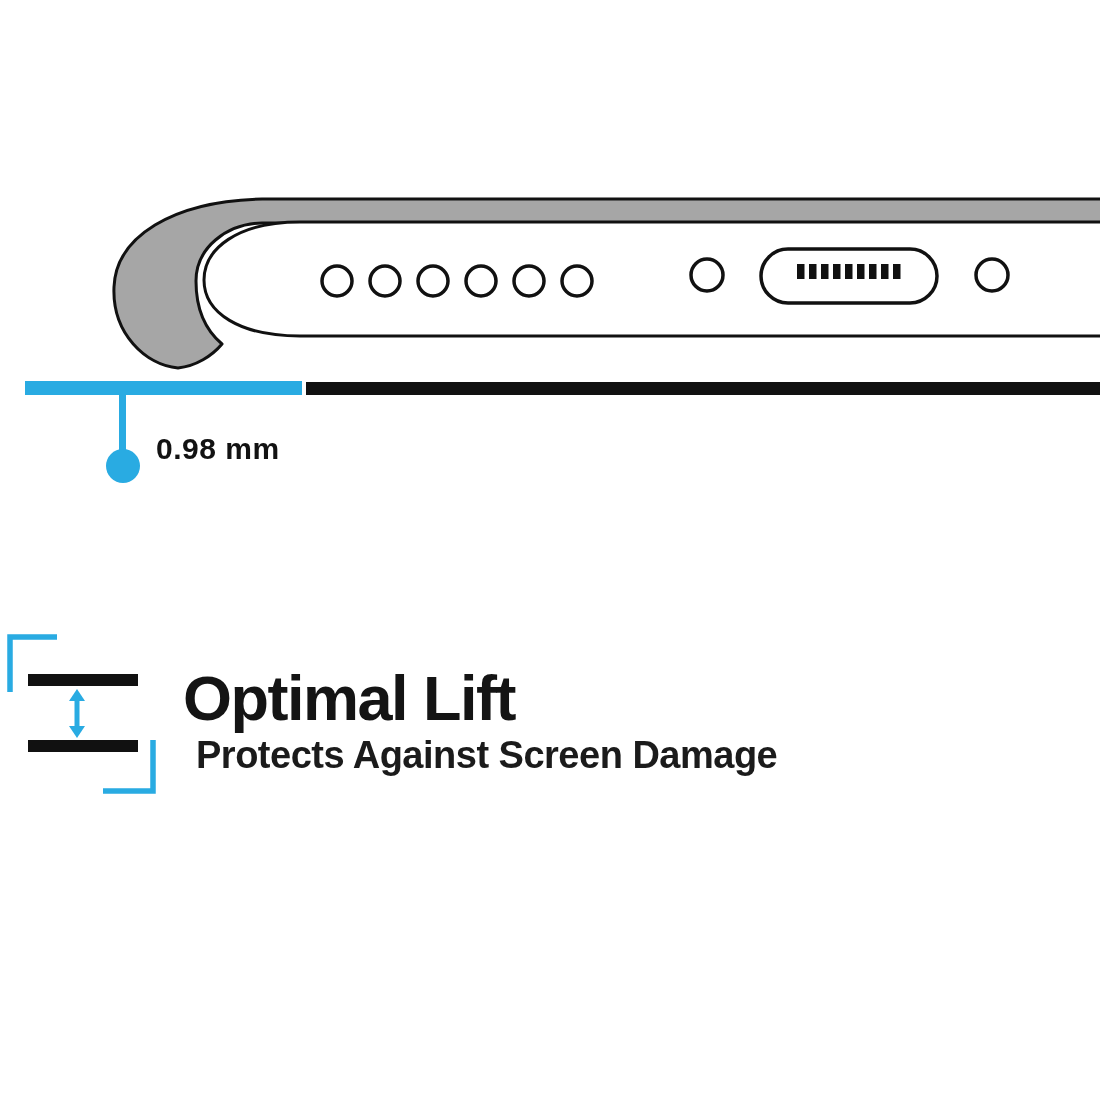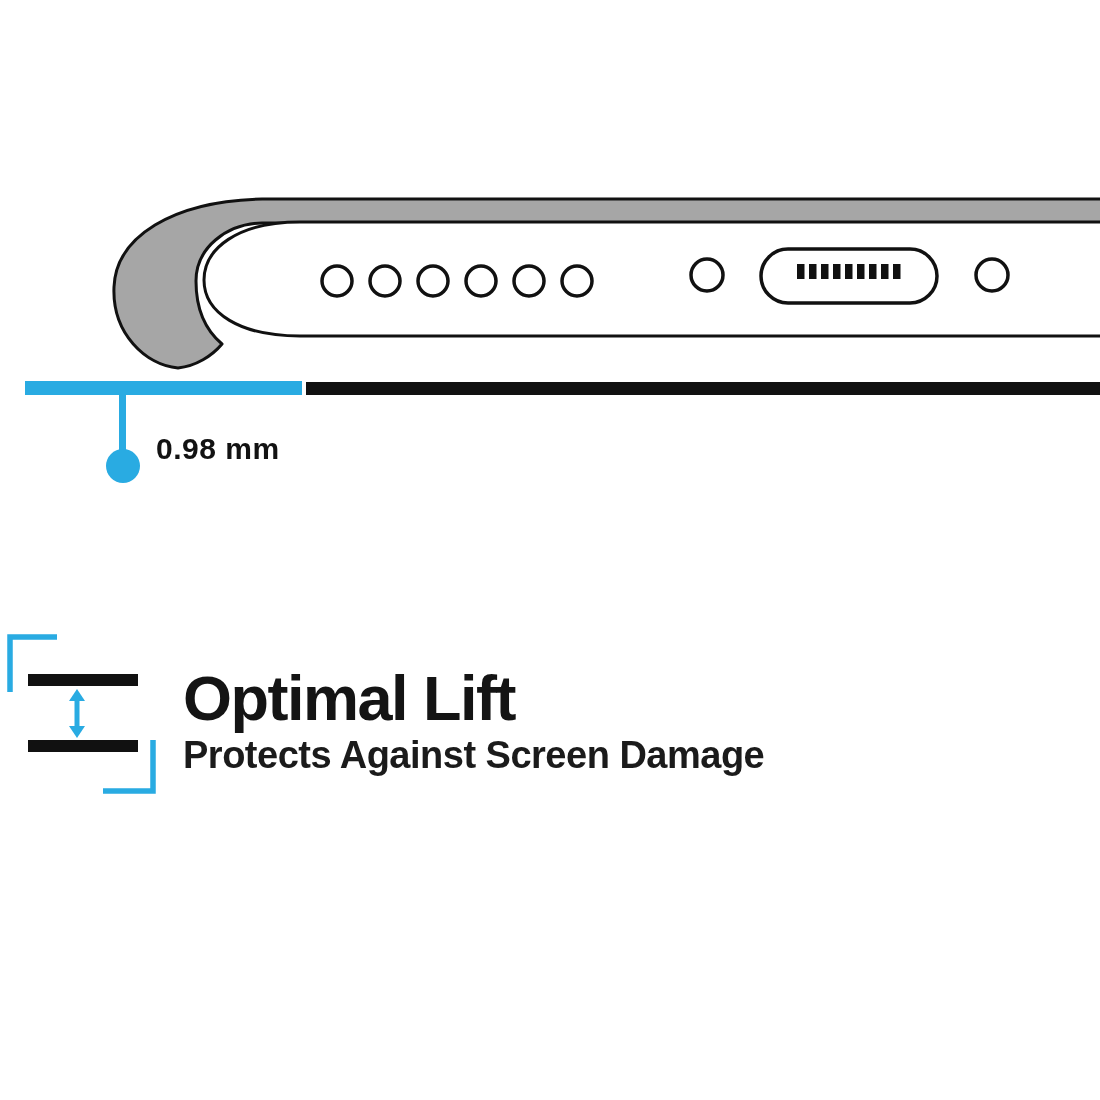--- a/index.html
+++ b/index.html
@@ -36,21 +36,21 @@
     left:183px;top:646px;
     font-size:63px;
     font-weight:700;
     color:#141414;
     letter-spacing:-1.5px;
     white-space:nowrap;
     margin-top:16px;
   }
   .feature-subtitle{
     position:absolute;
-    left:183px;top:734px;
+    left:196px;top:734px;
     font-size:38px;
     font-weight:700;
     color:#1b1b1b;
     letter-spacing:-0.5px;
     white-space:nowrap;
   }
 </style>
 </head>
 <body>
 

